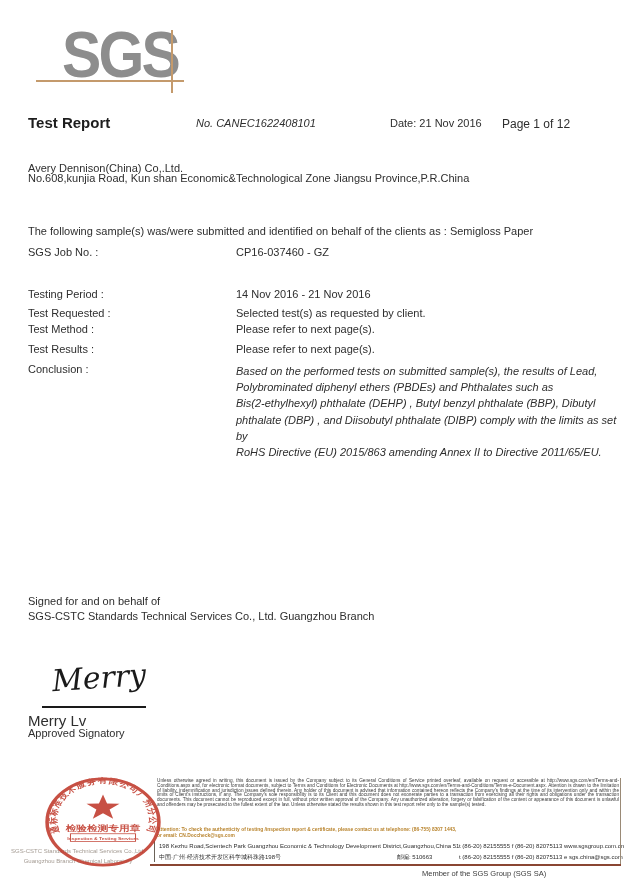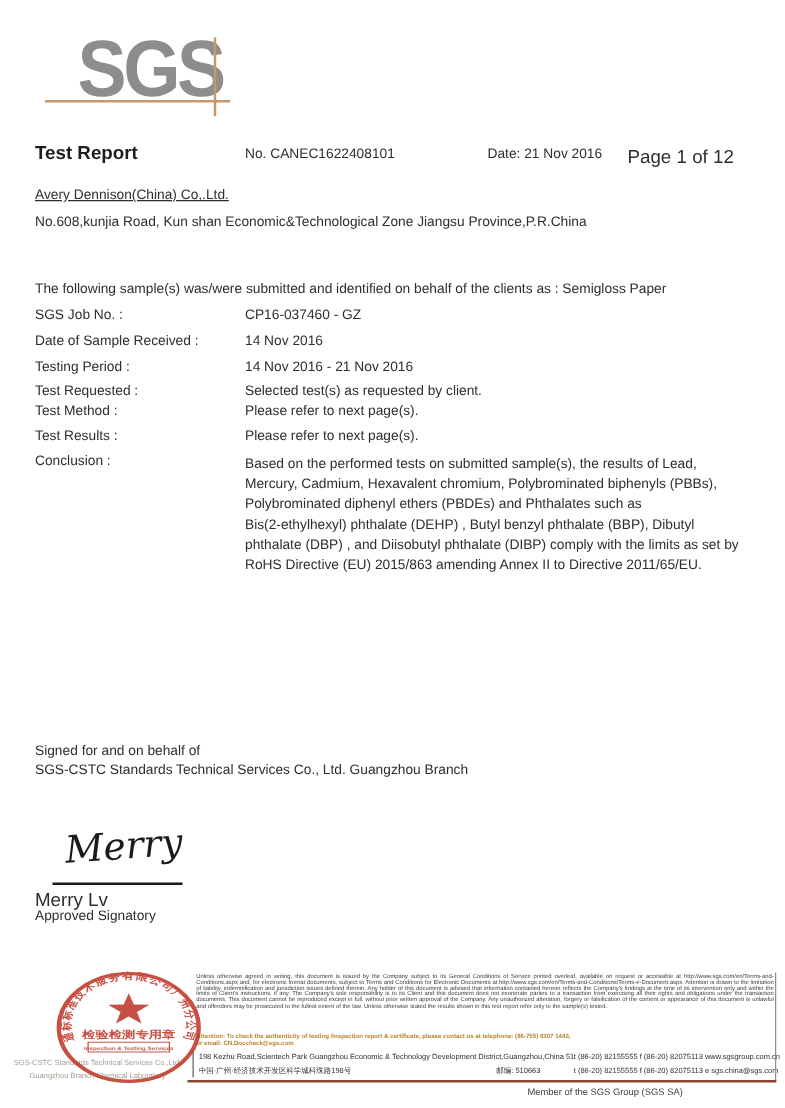--- a/index.html
+++ b/index.html
@@ -9,36 +9,36 @@
 
   
   .logo-text { position:absolute; left:62px; top:18px; font-size:64px; font-weight:700;
                color:#8d8d8d; letter-spacing:-3px; transform:scaleX(0.92); transform-origin:left top;
                font-family:"Liberation Sans", sans-serif; }
   .logo-hline { position:absolute; left:36px; top:80px; width:148px; height:2px; background:#c49a6c; }
   .logo-vline { position:absolute; left:171px; top:30px; width:2px; height:63px; background:#c49a6c; }
 
   
   .hdr-title { position:absolute; left:28px; top:114px; font-size:15px; font-weight:700; color:#1d1d1d; }
-  .hdr-no   { position:absolute; left:196px; top:117px; font-size:11px; }
+  .hdr-no   { position:absolute; left:196px; top:117px; font-size:11px;font-style:italic; }
   .hdr-date { position:absolute; left:378px; top:117px; font-size:11px;padding-left:12px; }
-  .hdr-page { position:absolute; left:502px; top:117px; font-size:15px; }
+  .hdr-page { position:absolute; left:502px; top:117px; font-size:12px; }
 
   
-  .client-name { position:absolute; left:28px; top:150px; font-size:11px;text-decoration:underline; }
+  .client-name { position:absolute; left:28px; top:162px; font-size:11px; }
   .client-addr { position:absolute; left:28px; top:172px; font-size:11px; }
 
   
   .intro { position:absolute; left:28px; top:225px; font-size:11px; }
 
   
-  .frow { position:absolute; left:28px; display:flex; font-size:11px; }
+  .frow { position:absolute; left:28px; display:flex; font-size:11px;gap:40px; }
   .frow .lbl { width:168px; flex:0 0 168px; }
   .frow .val { flex:1; }
-  .concl-lines div { line-height:16.2px; }
+  .concl-lines div { line-height:16.2px;font-style:italic; }
 
   
   .signed1 { position:absolute; left:28px; top:595px; font-size:11px; }
   .signed2 { position:absolute; left:28px; top:610px; font-size:11px; }
   .sig-script { position:absolute; left:52px; top:660px; font-family:"DejaVu Serif", serif;
                 font-style:italic; font-size:30px; color:#1a1a1a; transform:rotate(-4deg); }
   .sig-line { position:absolute; left:42px; top:706px; width:104px; height:2px; background:#1a1a1a; }
   .sig-name { position:absolute; left:28px; top:712px; font-size:15px; }
   .sig-role { position:absolute; left:28px; top:727px; font-size:11px; }
 
@@ -82,24 +82,20 @@
 
   <div class="client-name">Avery Dennison(China) Co,.Ltd.</div>
   <div class="client-addr">No.608,kunjia Road, Kun shan Economic&amp;Technological Zone Jiangsu Province,P.R.China</div>
 
   <div class="intro">The following sample(s) was/were submitted and identified on behalf of the clients as : Semigloss Paper</div>
 
   <div class="frow" style="top:246px">
     <div class="lbl">SGS Job No. :</div>
     <div class="val">CP16-037460 - GZ</div>
   </div>
-  <div class="frow" style="top:267px">
-    <div class="lbl">Date of Sample Received :</div>
-    <div class="val">14 Nov 2016</div>
-  </div>
   <div class="frow" style="top:288px">
     <div class="lbl">Testing Period :</div>
     <div class="val">14 Nov 2016 - 21 Nov 2016</div>
   </div>
   <div class="frow" style="top:307px">
     <div class="lbl">Test Requested :</div>
     <div class="val">Selected test(s) as requested by client.</div>
   </div>
   <div class="frow" style="top:323px">
     <div class="lbl">Test Method :</div>
@@ -107,21 +103,20 @@
   </div>
   <div class="frow" style="top:343px">
     <div class="lbl">Test Results :</div>
     <div class="val">Please refer to next page(s).</div>
   </div>
 
   <div class="frow" style="top:363px">
     <div class="lbl">Conclusion :</div>
     <div class="val concl-lines">
       <div>Based on the performed tests on submitted sample(s), the results of Lead,</div>
-      <div>Mercury, Cadmium, Hexavalent chromium, Polybrominated biphenyls (PBBs),</div>
       <div>Polybrominated diphenyl ethers (PBDEs) and Phthalates such as</div>
       <div>Bis(2-ethylhexyl) phthalate (DEHP) , Butyl benzyl phthalate (BBP), Dibutyl</div>
       <div>phthalate (DBP) , and Diisobutyl phthalate (DIBP) comply with the limits as set by</div>
       <div>RoHS Directive (EU) 2015/863 amending Annex II to Directive 2011/65/EU.</div>
     </div>
   </div>
 
   <div class="signed1">Signed for and on behalf of</div>
   <div class="signed2">SGS-CSTC Standards Technical Services Co., Ltd. Guangzhou Branch</div>
   <div class="sig-script">Merry</div>

